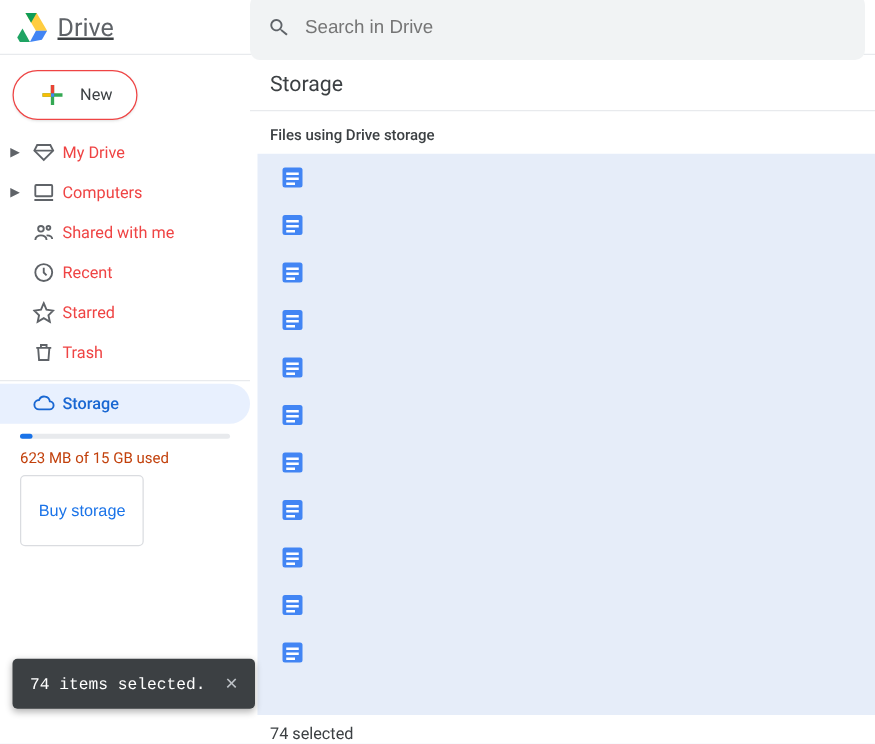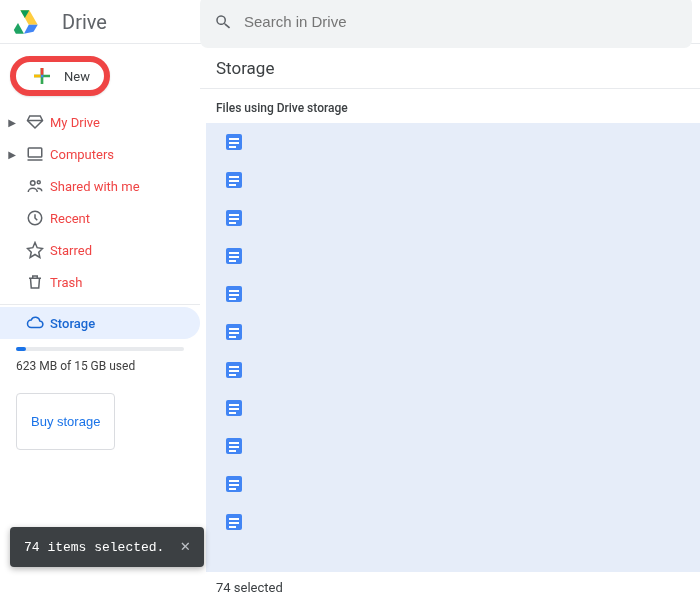--- a/index.html
+++ b/index.html
@@ -14,21 +14,21 @@
     position: relative;
   }
   
   .header {
     display: flex;
     align-items: center;
     height: 44px;
     padding-left: 12px;
     border-bottom: 1px solid #e8eaed;
   }
-  .logo-wrap { display: flex; align-items: center; gap: 24px; width: 188px; }
+  .logo-wrap { display: flex; align-items: center; gap: 8px; width: 188px; text-decoration: underline; }
   .app-name { font-size: 20px; color: #5f6368; }
   .search-bar {
     flex: 1;
     height: 52px;
     background: #f1f3f4;
     border-radius: 8px;
     display: flex;
     align-items: center;
     padding: 0 14px;
     gap: 12px;
@@ -38,21 +38,21 @@
     border: none; background: transparent; outline: none;
     font-size: 15px; color: #5f6368; width: 100%;
   }
   
   .body { display: flex; height: calc(595px - 44px); }
   .sidebar { width: 200px; padding-top: 8px; display:flex; flex-direction:column; }
   .main { flex: 1; display:flex; flex-direction:column; }
   
   .new-btn {
     width: 100px; height: 40px; margin: 4px 0 10px 10px;
-    border: 6px solid #ef4444; border-radius: 22px;
+    border: 1px solid #ef4444; border-radius: 22px;
     background: #fff; display:flex; align-items:center; justify-content:center;
     gap: 10px; box-shadow: 0 1px 2px rgba(60,64,67,.15);
     cursor: pointer;
   }
   .new-btn span.label { font-size: 13px; color:#3c4043; }
   
   .nav { list-style:none; }
   .nav li {
     display:flex; align-items:center; height:32px;
     padding-left: 4px; cursor:pointer; border-radius: 0 16px 16px 0;
@@ -62,21 +62,21 @@
   .nav li .iconwrap { width: 30px; display:flex; justify-content:center; }
   .nav li .lbl { font-size:13px; color:#ef4444; }
   .nav li.active { background:#e8f0fe; }
   .nav li.active .lbl { color:#1967d2; font-weight:500; }
   .nav li.active svg { stroke:#1967d2; fill:none;}
   .divider { height:1px; background:#e8eaed; margin:6px 0 2px 0; }
   
   .storage-block { padding: 8px 16px 0 16px; }
   .meter { height:4px; background:#e8eaed; border-radius:2px; margin-bottom:8px; position:relative;}
   .meter .fill { height:100%; width:6%; background:#1a73e8; border-radius:2px;}
-  .usage-text { font-size:12px; color:#404040; margin-bottom:20px;}
+  .usage-text { font-size:12px; color:#c2410c; margin-bottom:7px;}
   .buy-btn {
     border:1px solid #dadce0; background:#fff; color:#1a73e8;
     font-size:13px; padding:20px 14px; border-radius:4px; cursor:pointer;
   }
   
   .page-title { font-size:17px; color:#3c4043; padding:14px 0 10px 16px; border-bottom:1px solid #e8eaed;}
   .subheader { font-size:12px; font-weight:500; color:#3c4043; padding:12px 0 8px 16px;}
   .file-area {
     flex:1; margin-left:6px; background:#e6edf9; overflow:hidden; position:relative;
   }

